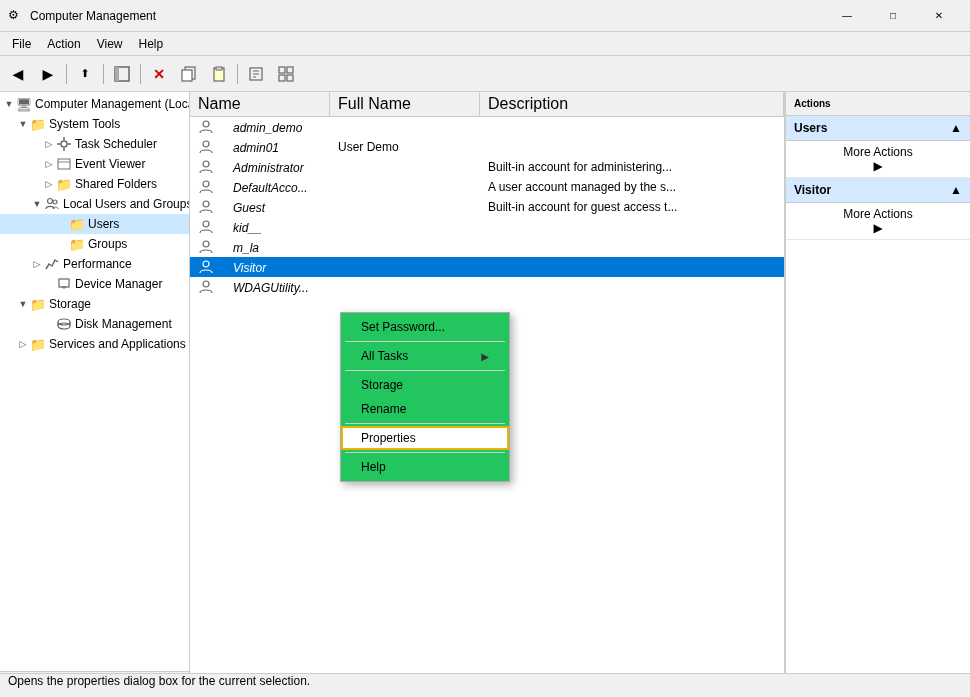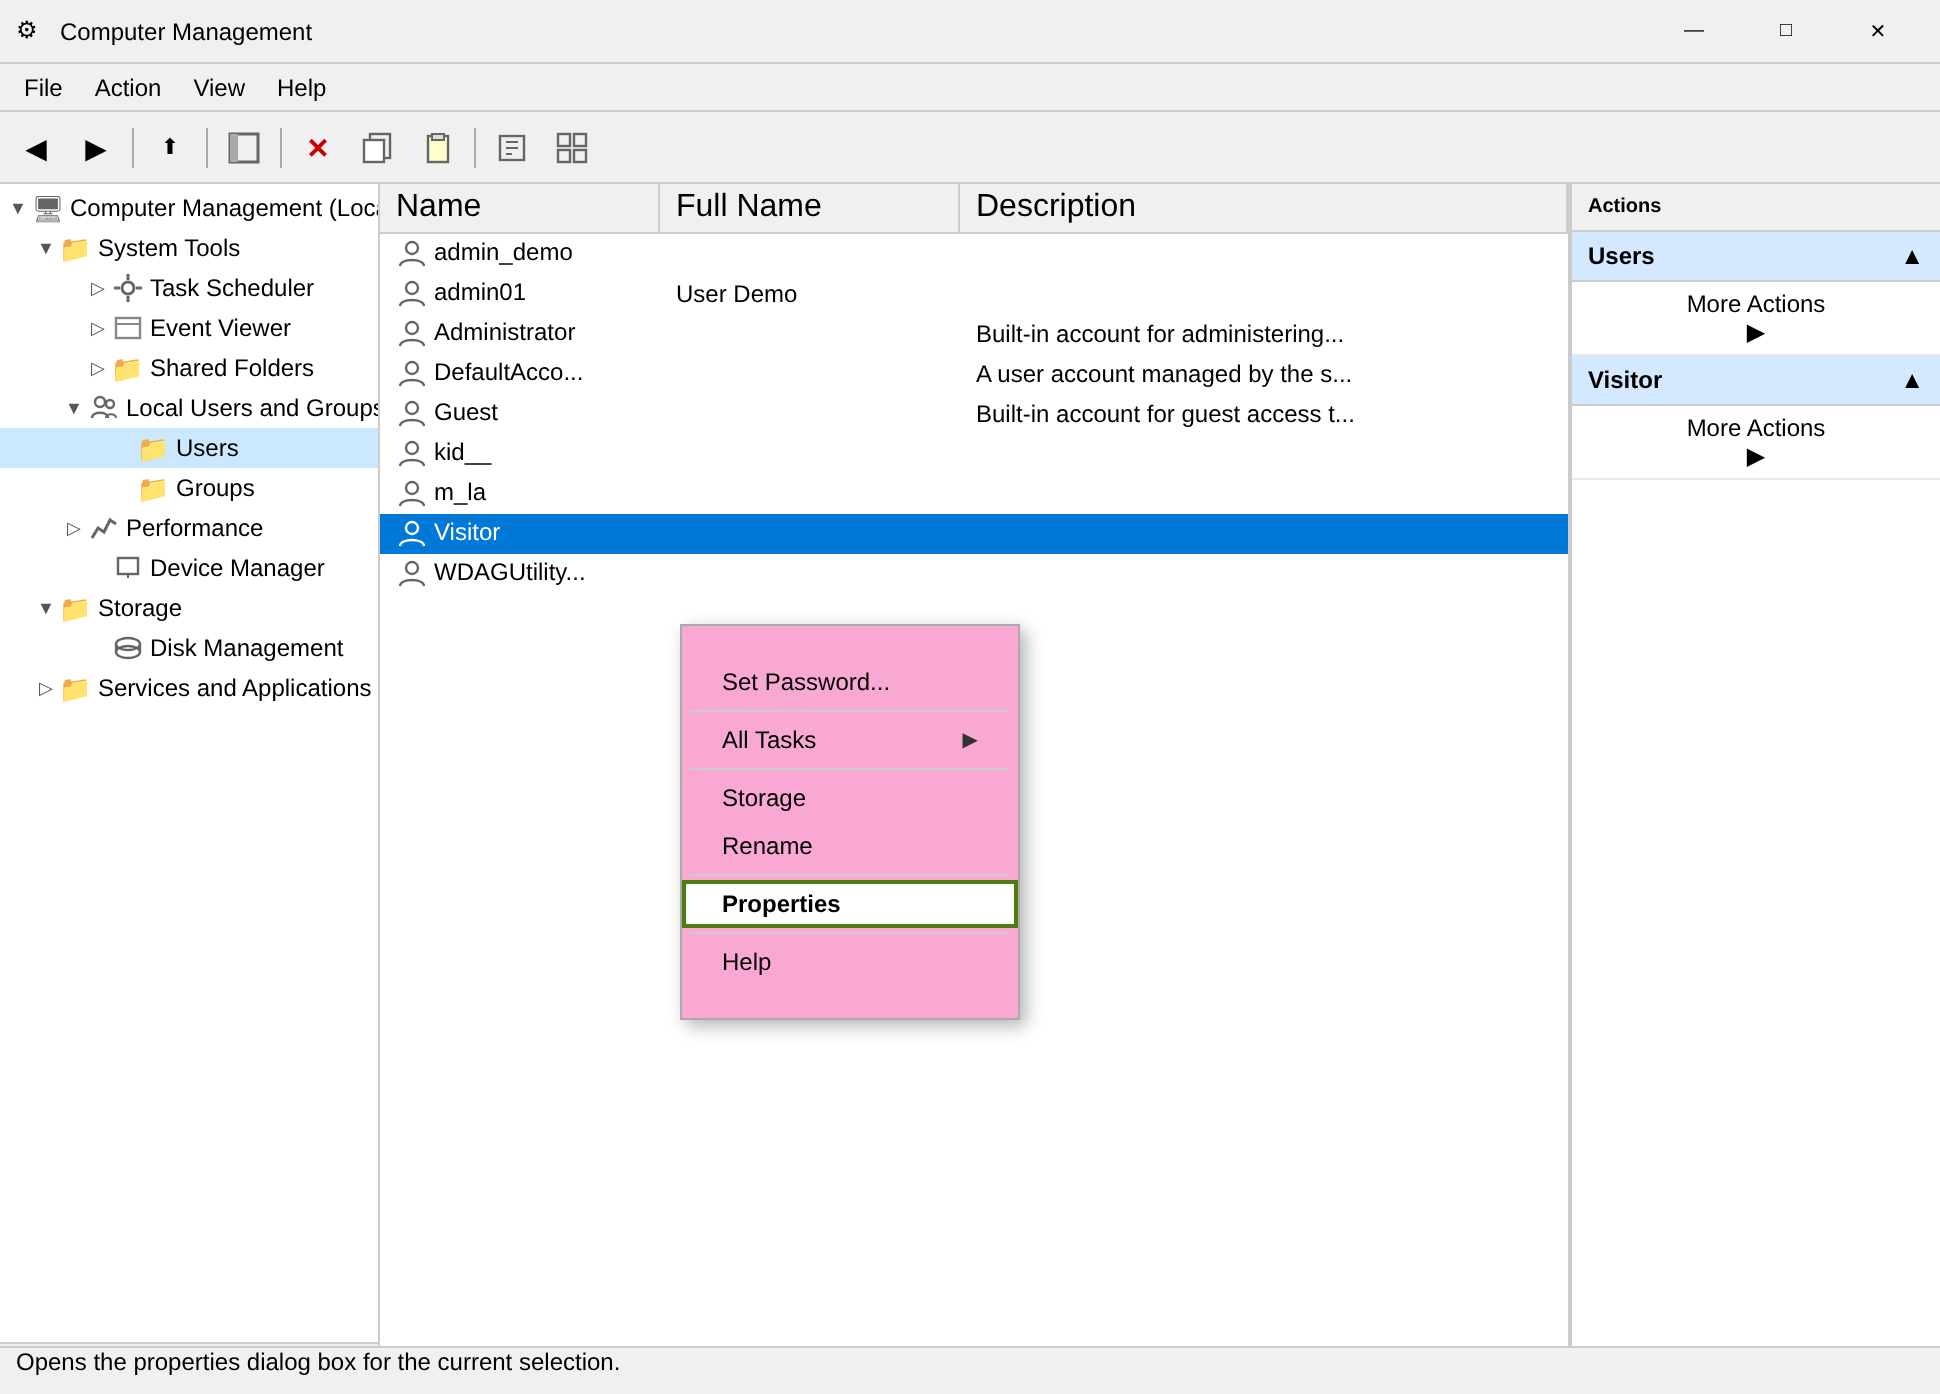--- a/index.html
+++ b/index.html
@@ -177,22 +177,23 @@
       padding: 1px 8px;
       font-size: 12px;
       overflow: hidden;
       white-space: nowrap;
       text-overflow: ellipsis;
       color: #000;
     }
     .cell-name {
       width: 140px;
       display: flex;
-      align-items: flex-start;
-      gap: 3px;
+      align-items: flex-end;
+      gap: 19px;
+      font-style: italic;
     }
     .cell-fullname { width: 150px; }
     .cell-desc { flex: 1; }
     .user-icon {
       width: 16px;
       height: 16px;
       flex-shrink: 0;
       display: inline-flex;
       align-items: center;
       justify-content: center;
@@ -233,38 +234,38 @@
       border-bottom: 1px solid #e8e8e8;
       flex-direction: column;
     }
 
     
     .context-menu {
       position: absolute;
       left: 340px;
       top: 220px;
       width: 170px;
-      background: #f9a8d4;
+      background: #22c55e;
       border: 1px solid #aaa;
       box-shadow: 3px 3px 8px rgba(0,0,0,0.3);
       z-index: 100;
-      padding: 16px 0;
+      padding: 2px 0;
     }
     .ctx-item {
       padding: 5px 20px;
       cursor: pointer;
       font-size: 12px;
       display: flex;
       align-items: center;
       justify-content: space-between;
     }
     .ctx-item.highlighted {
       background: #fff;
-      font-weight: bold;
-      border: 2px solid #4d7c0f;
+      font-weight: normal;
+      border: 2px solid #eab308;
       padding: 3px 18px;
     }
     .ctx-separator {
       height: 1px;
       background: #ccc;
       margin: 2px 4px;
     }
     .ctx-arrow { font-size: 10px; color: #333; }
 
     

